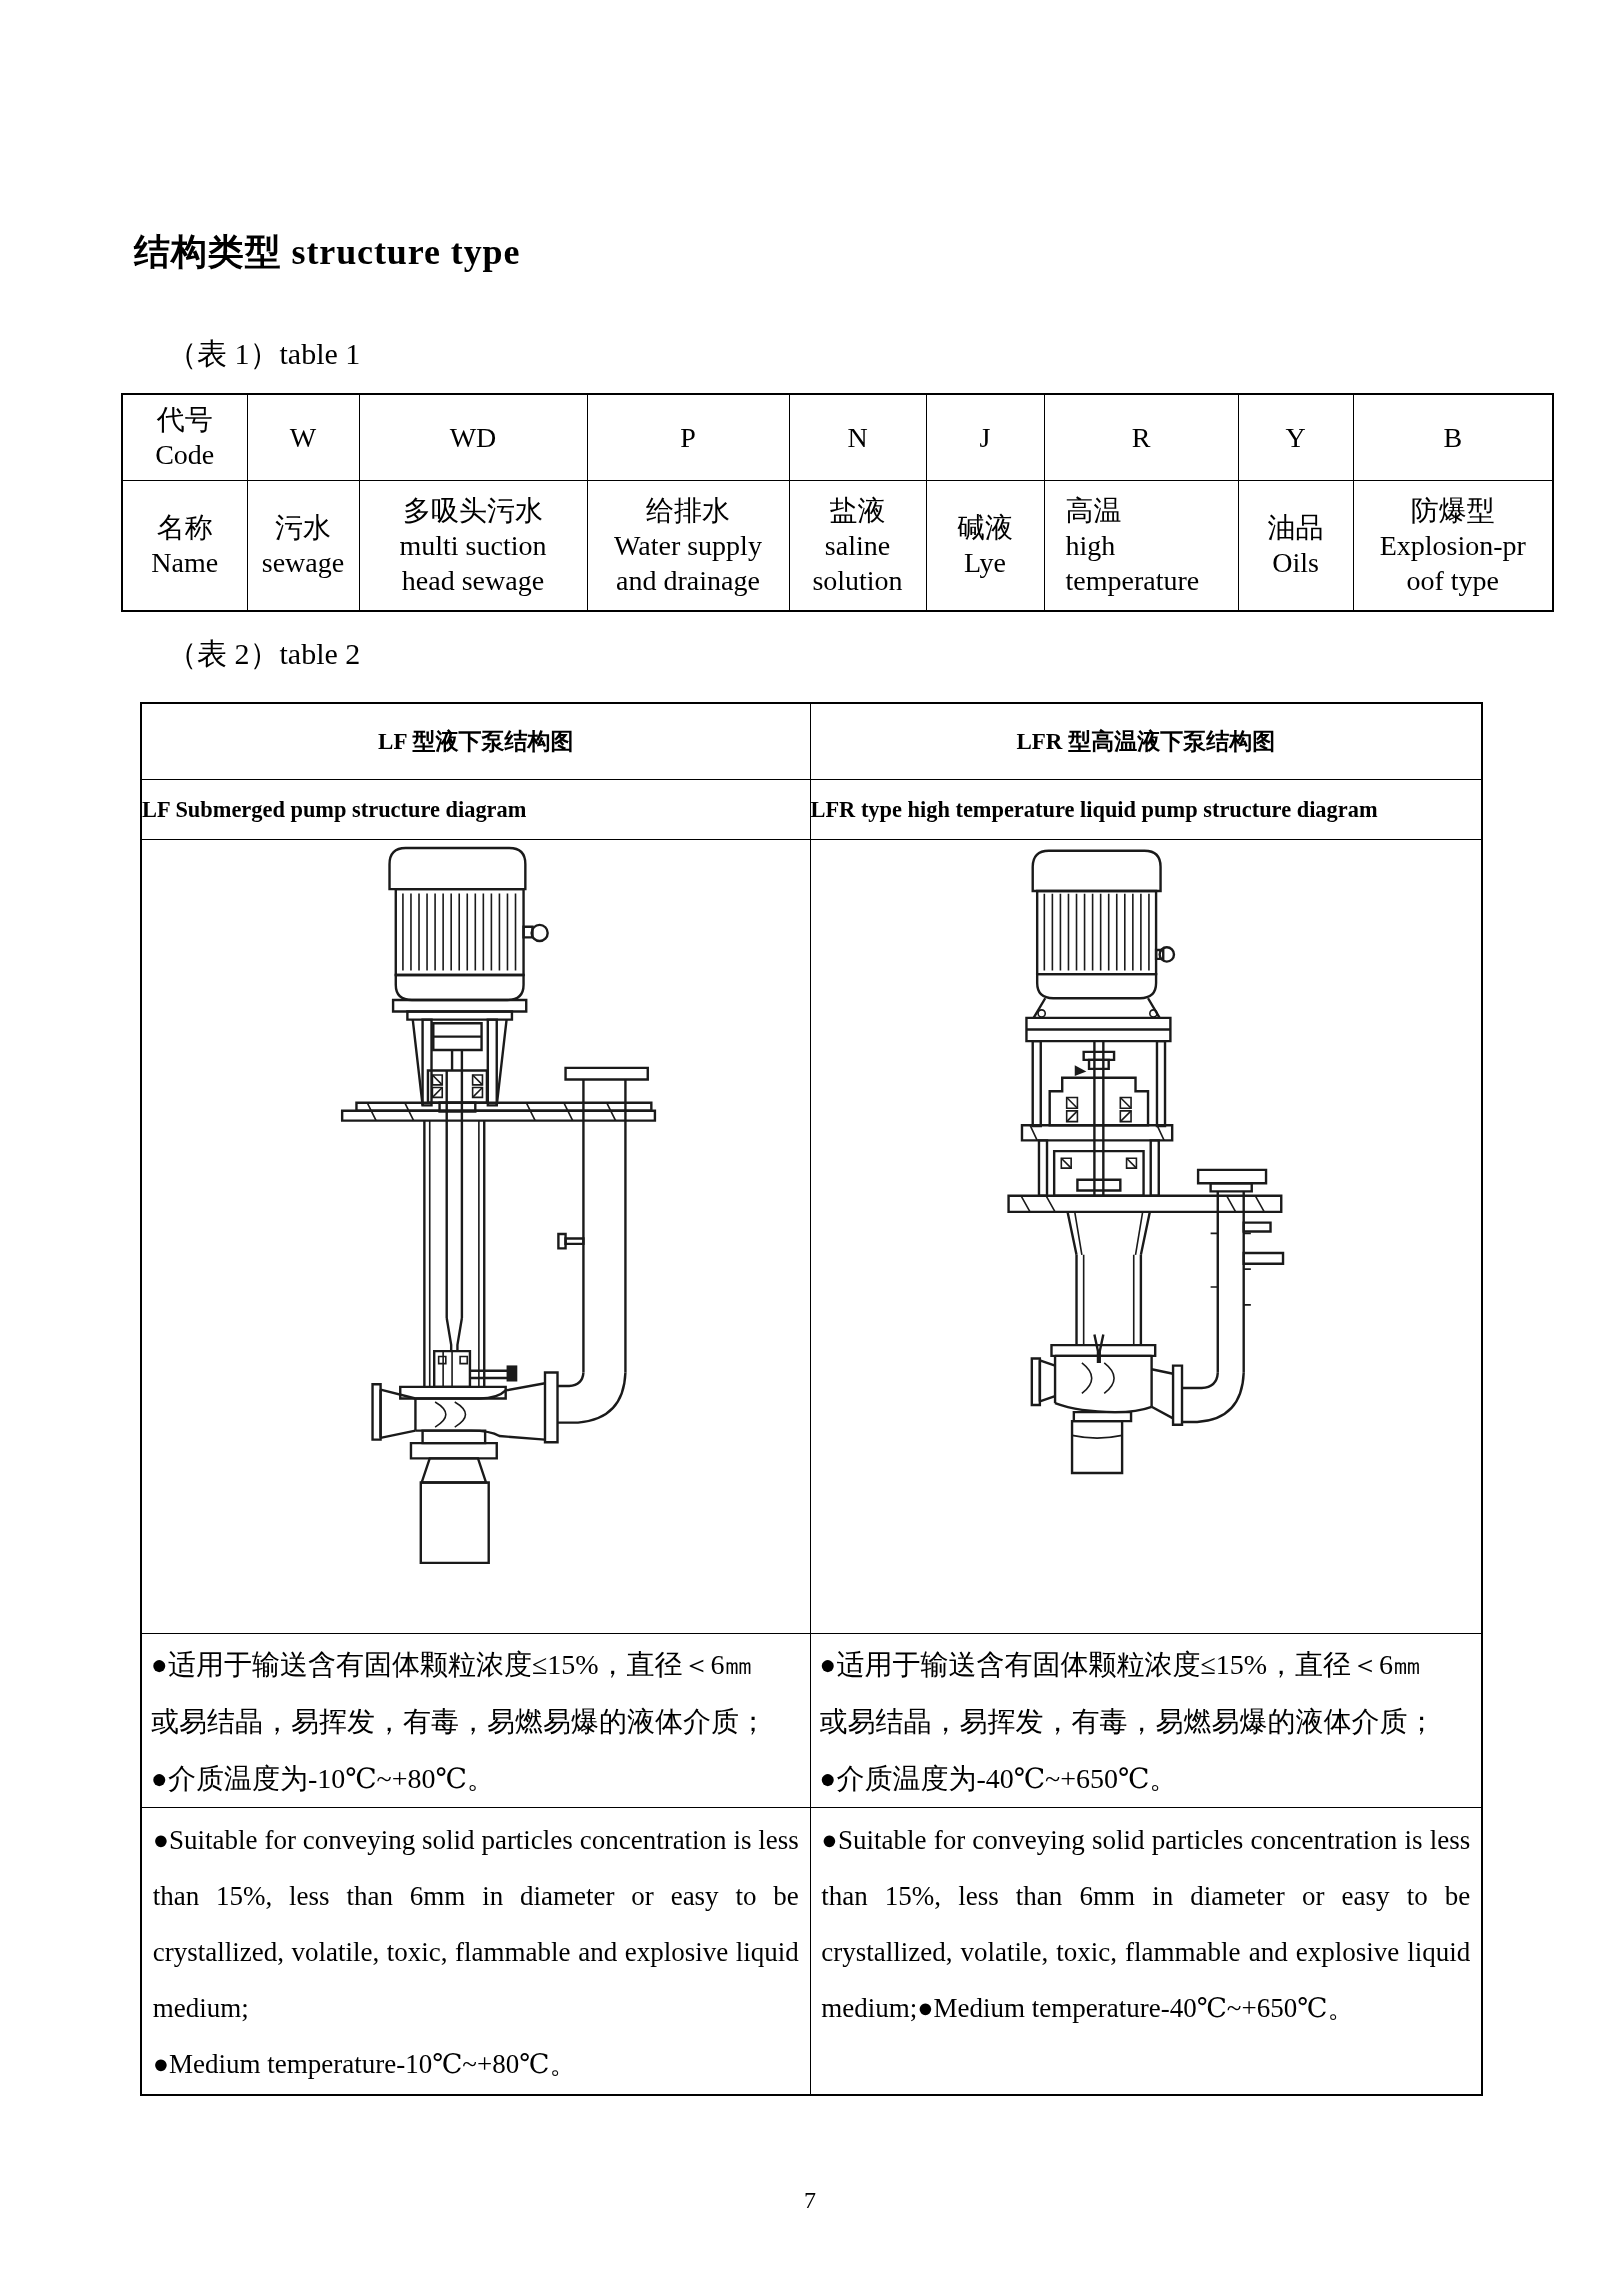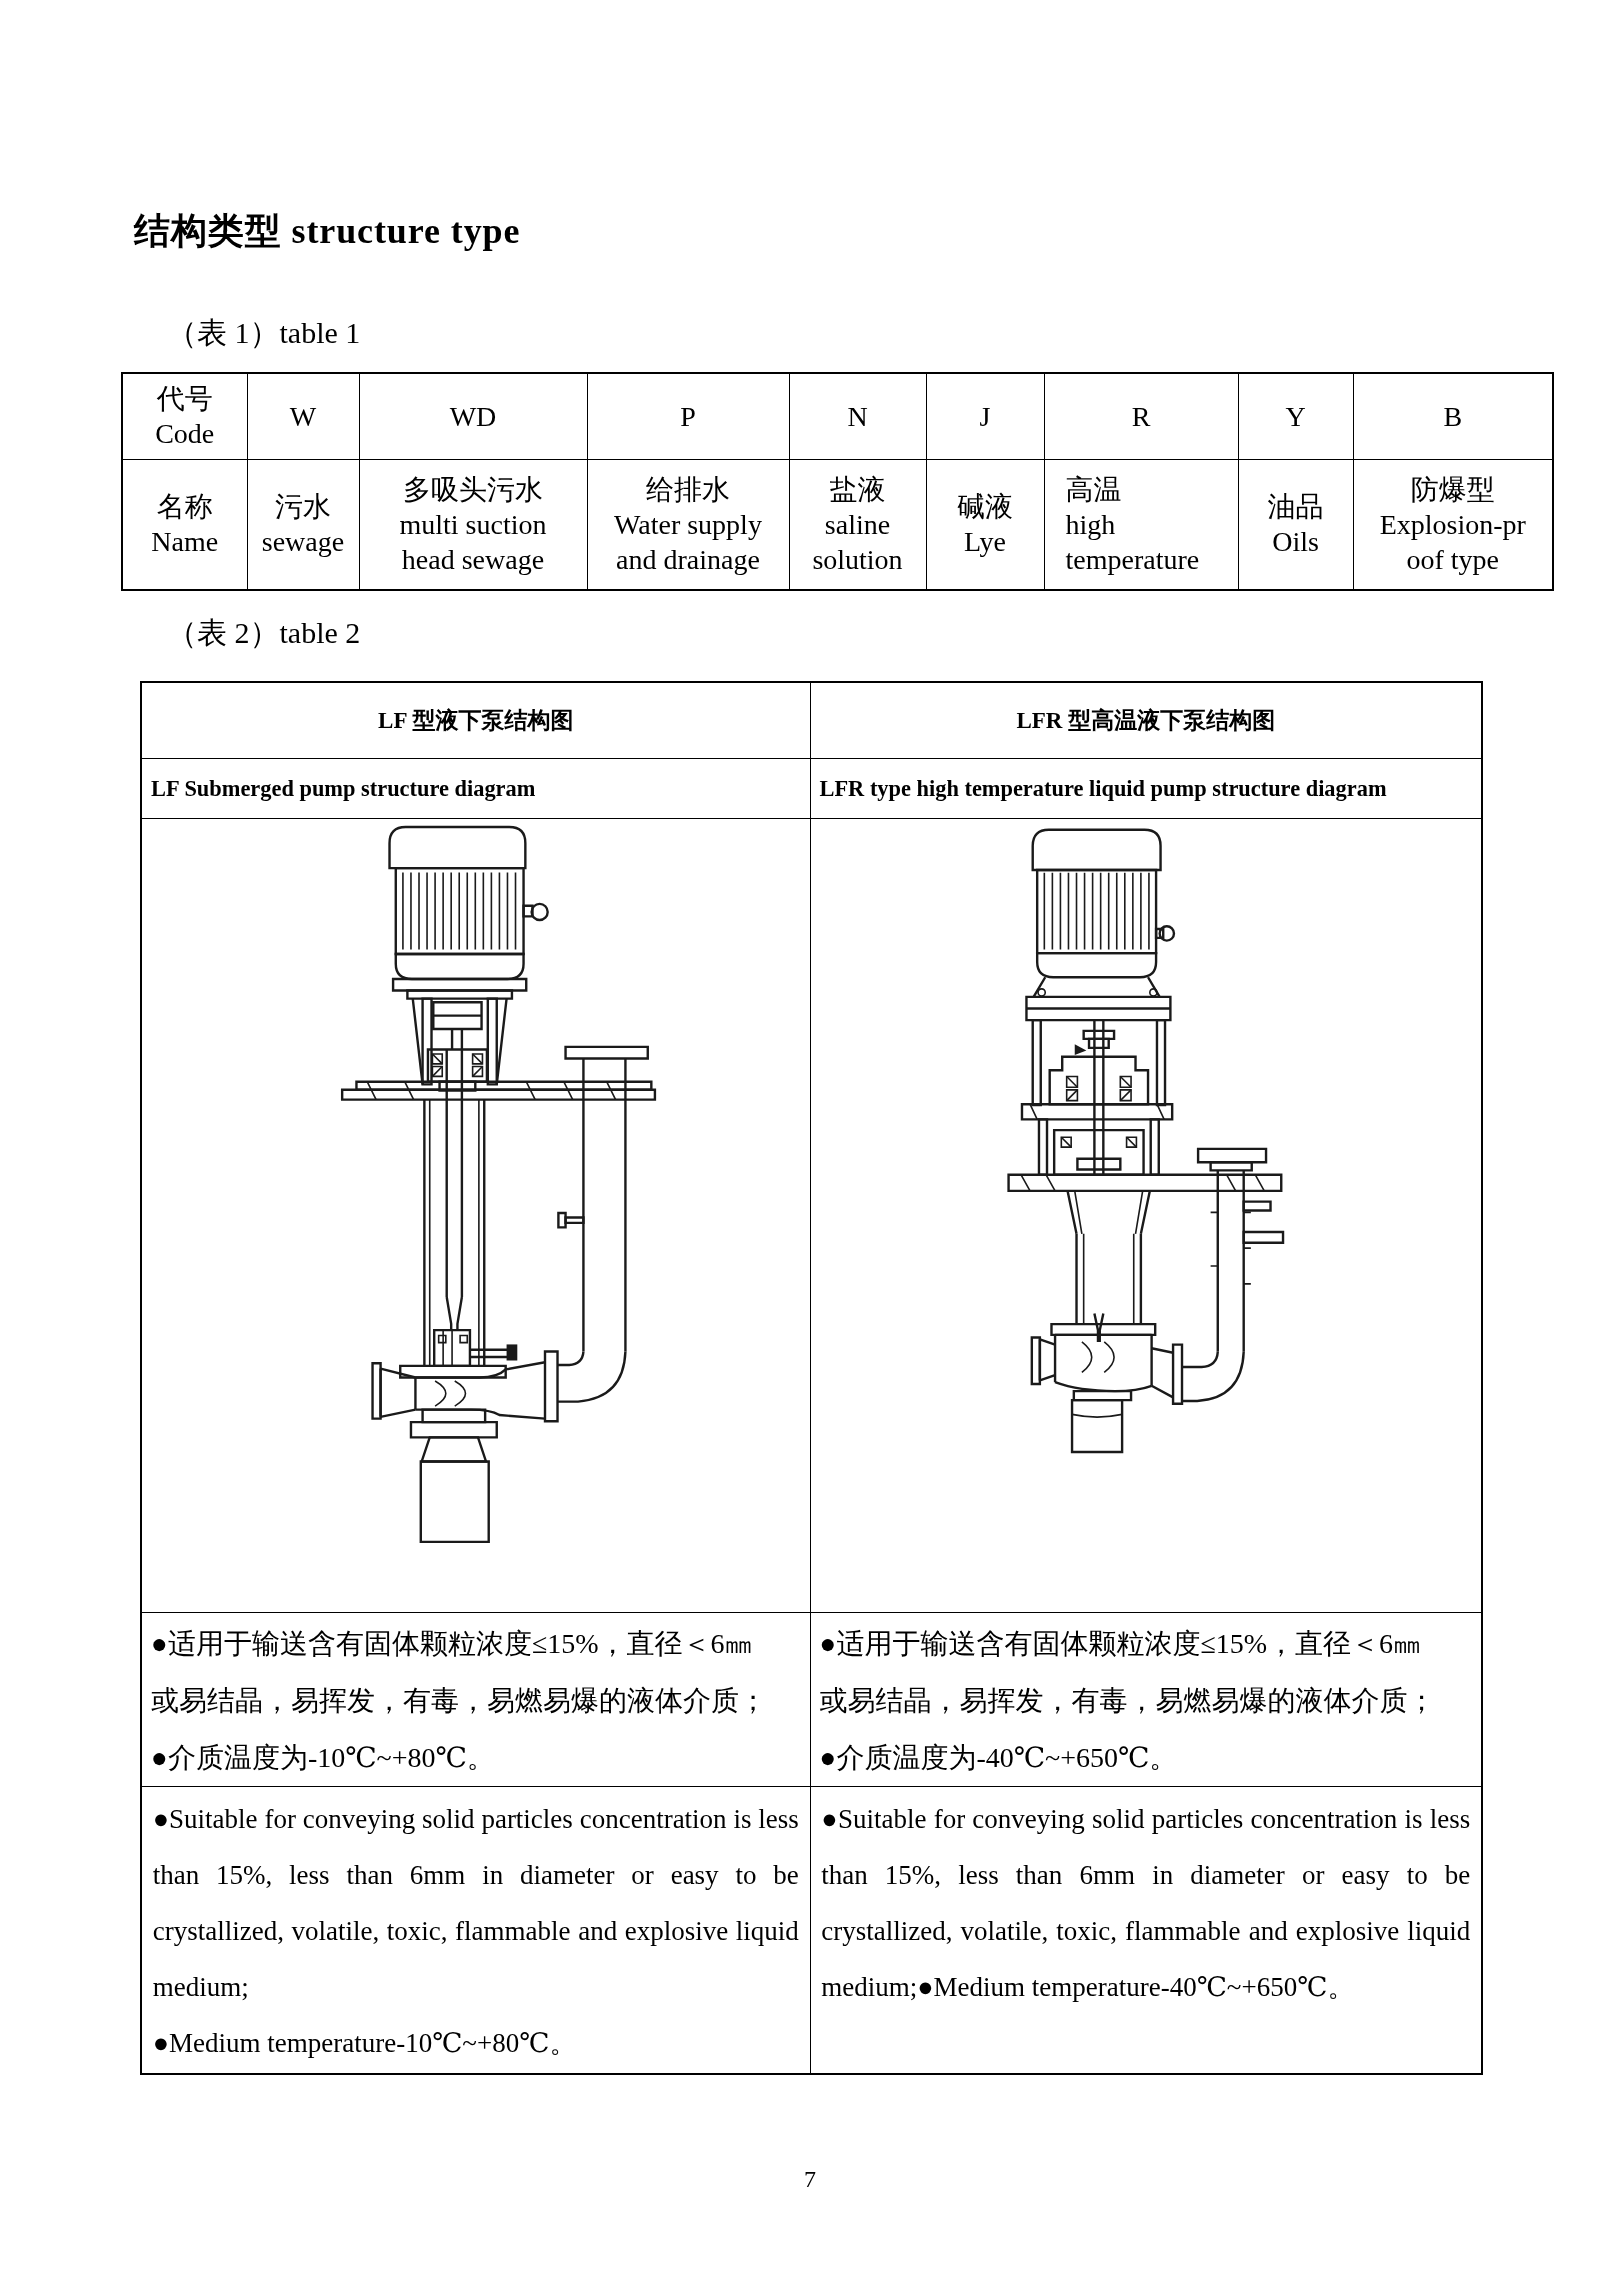--- a/index.html
+++ b/index.html
@@ -1,21 +1,21 @@
 <!DOCTYPE html>
 <html style="font-size:14.3px"><head>
 <meta charset="utf-8">
 <style>
   html,body{margin:0;padding:0;}
   body{
     width:1620px;height:2291px;position:relative;
     background:#ffffff;color:#000;
     font-family:"Liberation Serif","DejaVu Serif",serif;
   }
-  .abs{position:absolute;}
+  .abs{position:absolute;margin-top:21px;}
   .page-title{left:134px;top:207px;font-size:36px;font-weight:bold;letter-spacing:0.9px;}
   .tbl-caption{font-size:30px;text-align:center;}
   #caption1{left:167px;top:313px;}
   #caption2{left:167px;top:613px;}
 
   
   table{border-collapse:collapse;table-layout:fixed;}
   #table1{left:121px;top:372px;width:1431px;}
   #table1 td{
     border:1.8px solid #000;text-align:center;vertical-align:middle;
@@ -24,21 +24,21 @@
   }
   #table1{border:2.7px solid #000;}
   #table1 tr.r1 td{height:81px;}
   #table1 tr.r2 td{height:126px;}
   #table1 td.ta-l{text-align:left;padding-left:21px;}
 
   
   #table2{left:140px;top:681px;width:1341px;border:2.7px solid #000;}
   #table2 td{border:1.8px solid #000;vertical-align:middle;overflow:hidden;padding:0;}
   #table2 tr.hd td{height:75px;text-align:center;font-size:23px;font-weight:bold;}
-  #table2 tr.sub td{height:59px;font-size:22.4px;font-weight:bold;text-align:left;padding-left:9px;}
+  #table2 tr.sub td{height:59px;font-size:22.4px;font-weight:bold;text-align:left;}
   #table2 tr.diag td{height:793px;vertical-align:top;}
   #table2 tr.cn td{
     height:171px;vertical-align:top;text-align:left;
     font-size:28px;line-height:57px;padding:1.8px 9px 0 9px;white-space:pre-line;
   }
   #table2 tr.en td{
     height:282px;vertical-align:top;text-align:justify;
     font-size:27px;line-height:56px;padding:4.5px 10.7px 0 10.7px;white-space:pre-line;
   }
   .diagram{display:block;width:100%;height:793px;}

